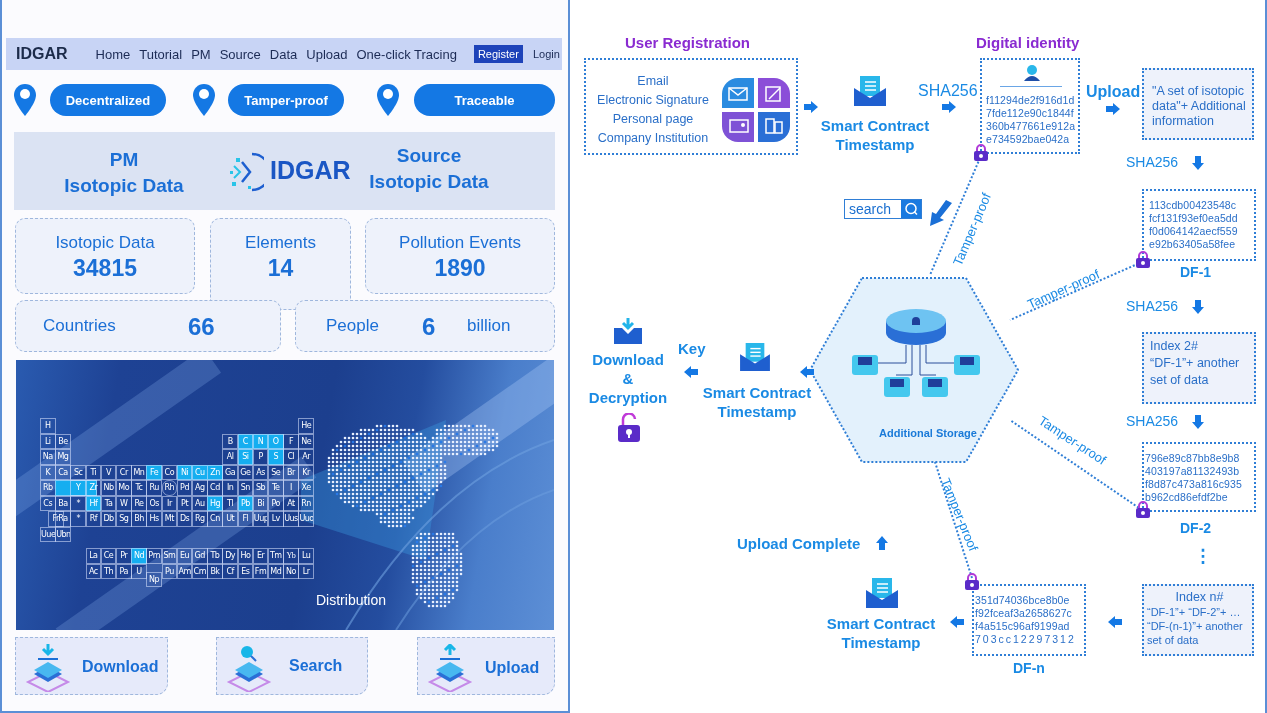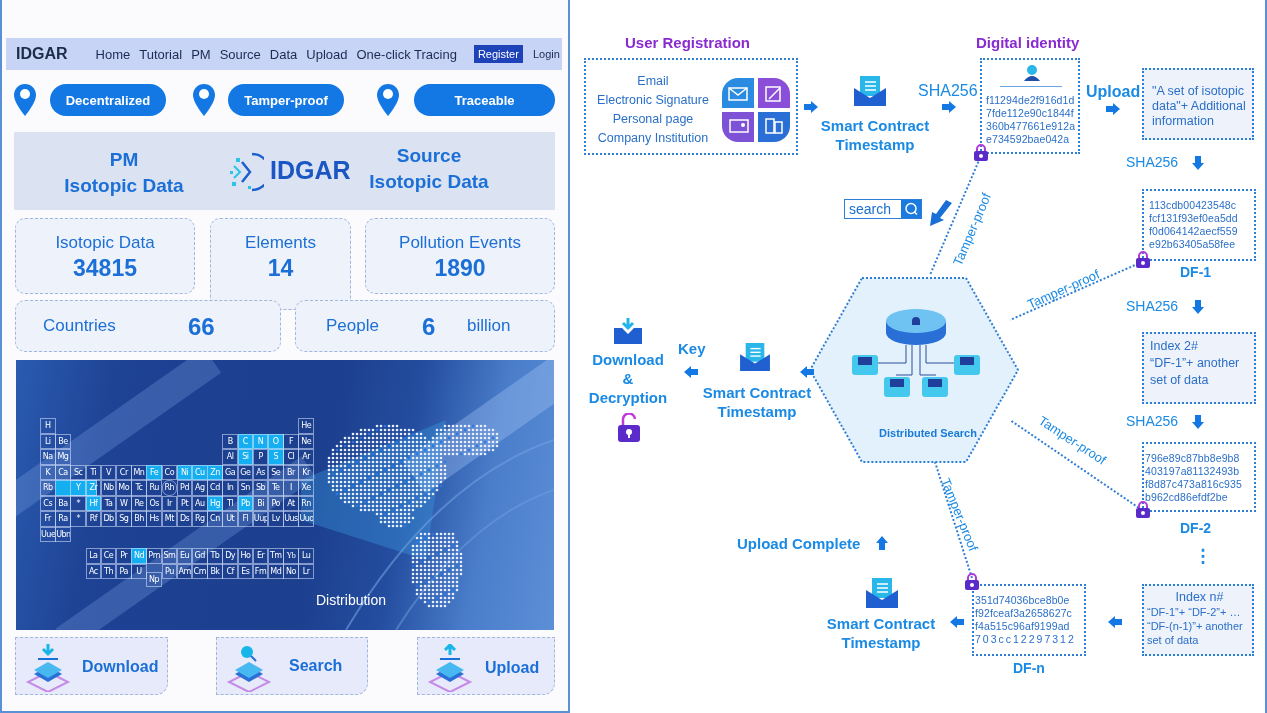--- a/index.html
+++ b/index.html
@@ -1096,21 +1096,21 @@
         <div class="cell" style="left: 121.6px; top: 77.5px;">Ir</div>
         <div class="cell" style="left: 136.8px; top: 77.5px;">Pt</div>
         <div class="cell" style="left: 152px; top: 77.5px;">Au</div>
         <div class="cell hl" style="left: 167.2px; top: 77.5px;">Hg</div>
         <div class="cell" style="left: 182.4px; top: 77.5px;">Tl</div>
         <div class="cell hl" style="left: 197.6px; top: 77.5px;">Pb</div>
         <div class="cell" style="left: 212.8px; top: 77.5px;">Bi</div>
         <div class="cell" style="left: 228px; top: 77.5px;">Po</div>
         <div class="cell" style="left: 243.2px; top: 77.5px;">At</div>
         <div class="cell" style="left: 258.4px; top: 77.5px;">Rn</div>
-        <div class="cell" style="left: 0px; top: 93px;">Fr</div>
+        <div class="cell" style="left: 8px; top: 93px;">Fr</div>
         <div class="cell" style="left: 15.2px; top: 93px;">Ra</div>
         <div class="cell" style="left: 30.4px; top: 93px;">*</div>
         <div class="cell" style="left: 45.6px; top: 93px;">Rf</div>
         <div class="cell" style="left: 60.8px; top: 93px;">Db</div>
         <div class="cell" style="left: 76px; top: 93px;">Sg</div>
         <div class="cell" style="left: 91.2px; top: 93px;">Bh</div>
         <div class="cell" style="left: 106.4px; top: 93px;">Hs</div>
         <div class="cell" style="left: 121.6px; top: 93px;">Mt</div>
         <div class="cell" style="left: 136.8px; top: 93px;">Ds</div>
         <div class="cell" style="left: 152px; top: 93px;">Rg</div>
@@ -1398,21 +1398,21 @@
       <rect x="6" y="50" width="26" height="20" rx="3" fill="#44c8ee"></rect>
         <rect x="12" y="52" width="14" height="8" fill="#1f3f9a"></rect>
       <rect x="108" y="50" width="26" height="20" rx="3" fill="#44c8ee"></rect>
         <rect x="114" y="52" width="14" height="8" fill="#1f3f9a"></rect>
       <rect x="38" y="72" width="26" height="20" rx="3" fill="#44c8ee"></rect>
         <rect x="44" y="74" width="14" height="8" fill="#1f3f9a"></rect>
       <rect x="76" y="72" width="26" height="20" rx="3" fill="#44c8ee"></rect>
         <rect x="82" y="74" width="14" height="8" fill="#1f3f9a"></rect>
     </g>
   </svg>
-  <div class="r-abs blue-bold" style="left:292px;top:427px;width:132px;text-align:center;font-size:11px;color:#1a7ad8">Distributed Search</div>
+  <div class="r-abs blue-bold" style="left:292px;top:427px;width:132px;text-align:center;font-size:11px;color:#1a7ad8">Additional Storage</div>
 
   <div class="tp" style="left:380px;top:262px;transform:rotate(-67deg)">Tamper-proof</div>
   <div class="tp" style="left:455px;top:298px;transform:rotate(-24deg)">Tamper-proof</div>
   <div class="tp" style="left:474px;top:413px;transform:rotate(33deg)">Tamper-proof</div>
   <div class="tp" style="left:382px;top:476px;transform:rotate(68deg)">Tamper-proof</div>
 
   <svg class="arrow" style="left:230px;top:366px" viewBox="0 0 14 12">
       <polygon points="14,3 7,3 7,0 0,6 7,12 7,9 14,9" fill="#1478e4"></polygon>
     </svg>
   <svg class="r-abs" style="left:170px;top:343px" width="30" height="28" viewBox="0 0 32 30">

